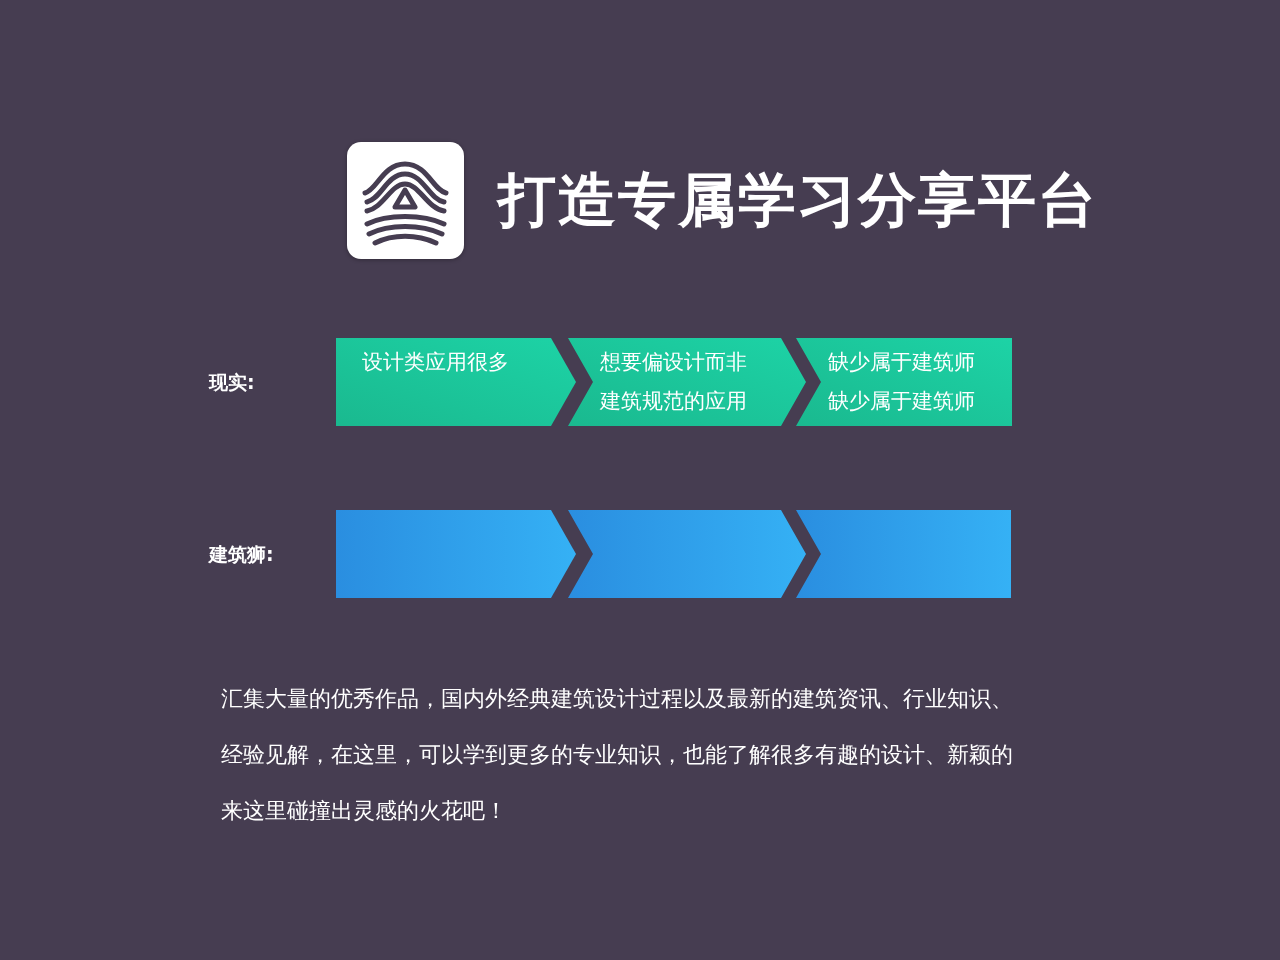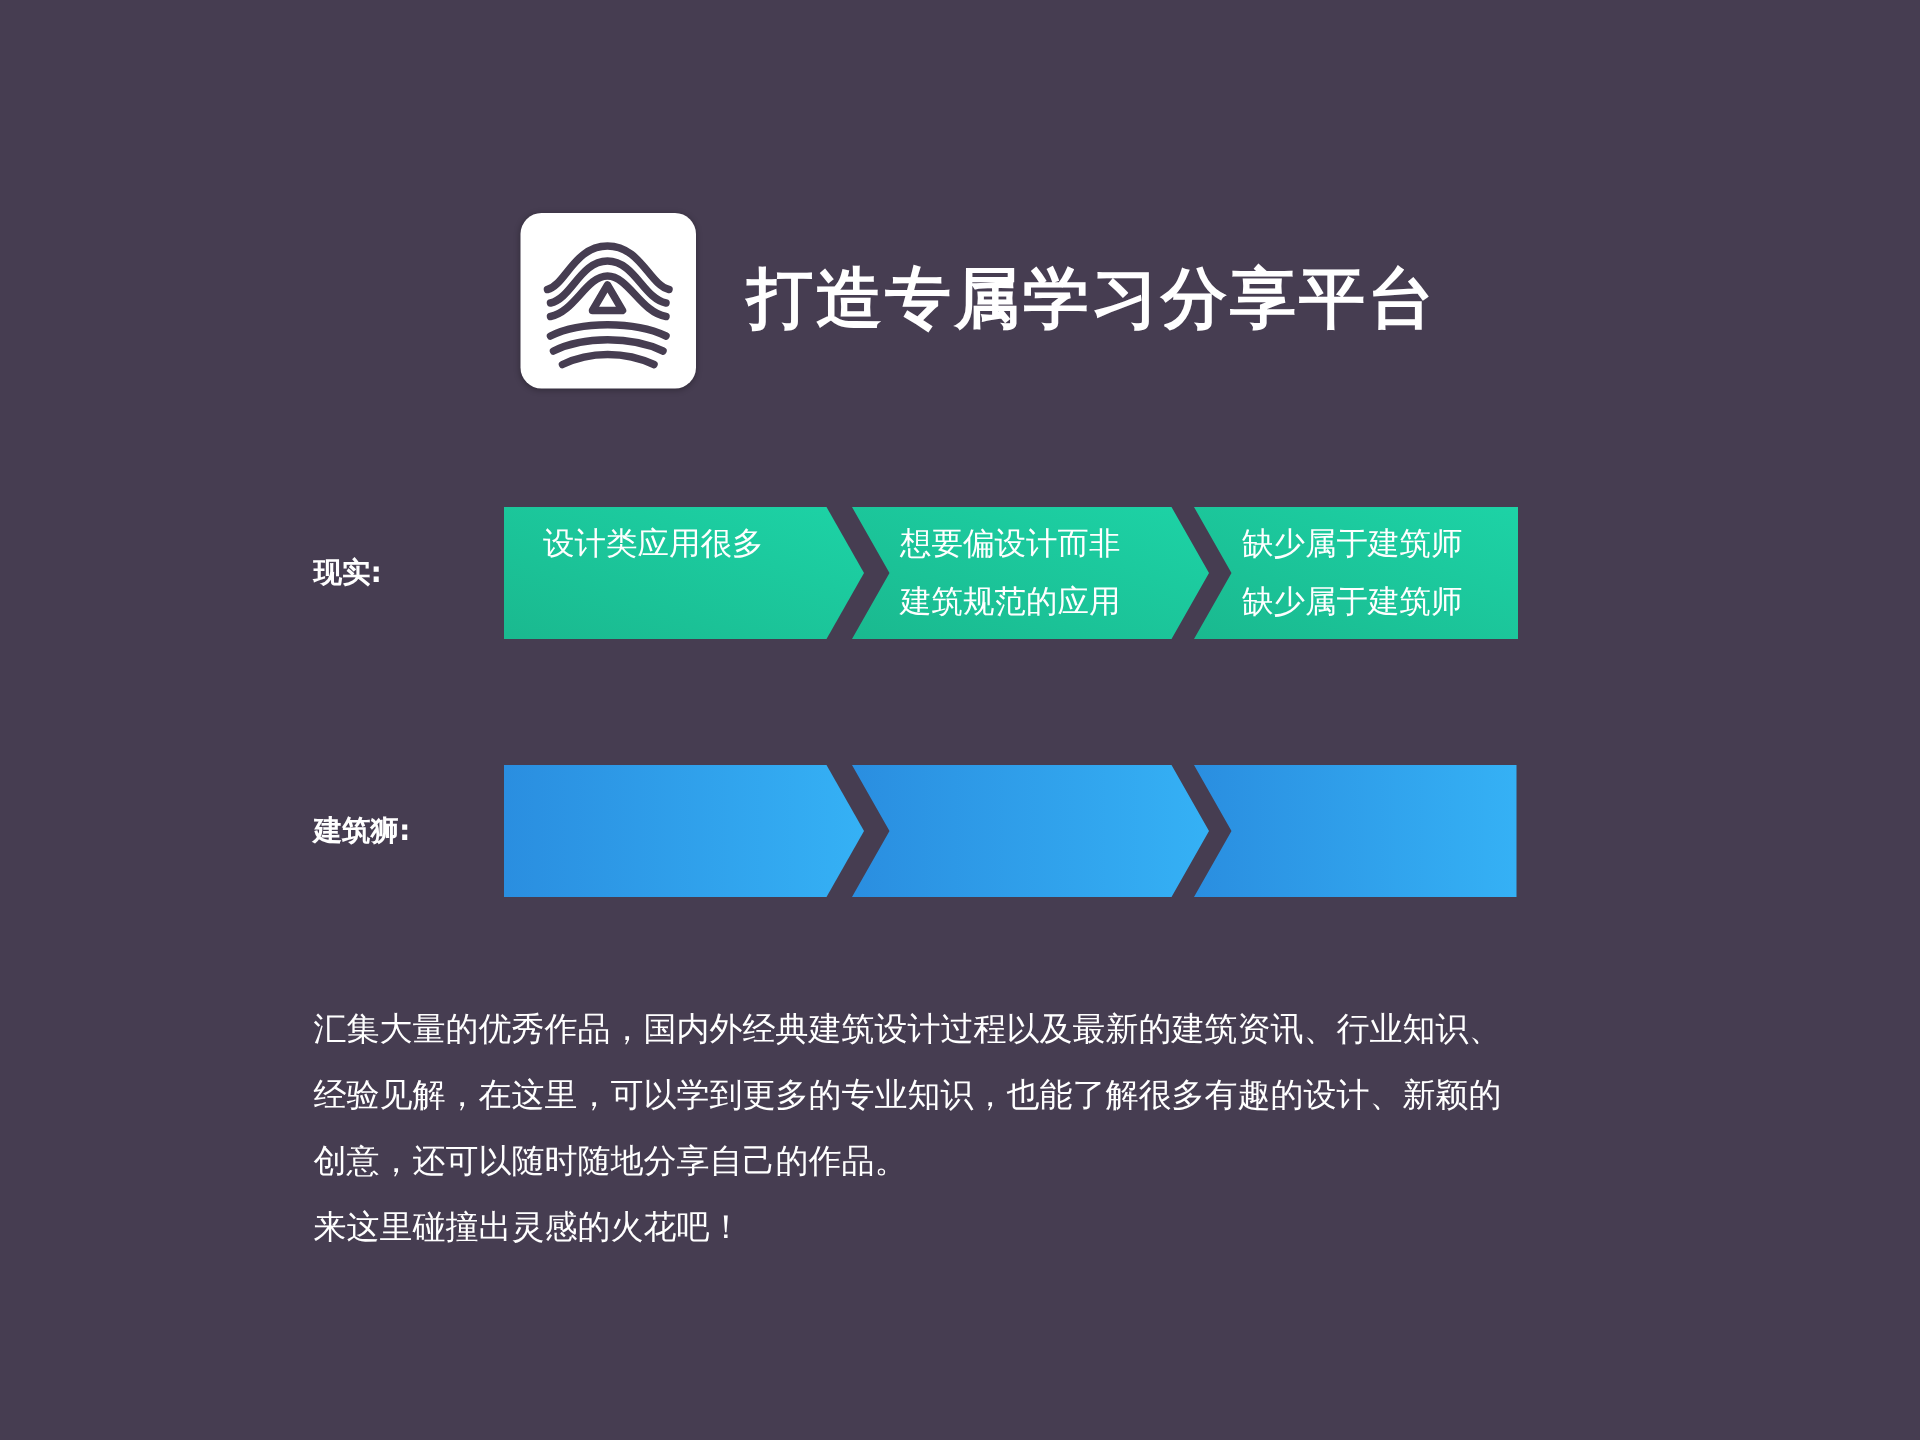--- a/index.html
+++ b/index.html
@@ -12,38 +12,38 @@
   }
   .logo {
     position: absolute; left: 347px; top: 142px;
     width: 117px; height: 117px;
     background: #ffffff; border-radius: 14px;
     box-shadow: 0 1px 4px rgba(0,0,0,0.3);
   }
   .logo svg { position: absolute; left: 0; top: 0; }
   .title {
     position: absolute; left: 498px; top: 172px;
-    font-size: 44px; font-weight: bold; letter-spacing: 2px;
+    font-size: 58px; font-weight: bold; letter-spacing: 2px;
     line-height: 56px; white-space: nowrap;
   }
   .row-label {
     position: absolute; left: 209px;
     font-size: 19px; font-weight: bold; line-height: 30px;
   }
   .flow { position: absolute; left: 336px; width: 676px; height: 88px; text-decoration: underline; }
   .flow svg { position: absolute; left: 0; top: 0; }
   .seg-text {
     position: absolute; font-size: 21px; line-height: 39px;
     white-space: nowrap;
   }
   .desc {
     position: absolute; left: 209px; top: 665px; width: 920px;
     font-size: 22px; line-height: 44px;
   }
-  .desc p { margin: 0; white-space: nowrap; }
+  .desc p { margin: 12px; white-space: nowrap; }
 </style>
 </head>
 <body>
 
 <div class="logo">
   <svg width="117" height="117" viewBox="0 0 117 117">
     <g fill="none" stroke="#463d51" stroke-width="5" stroke-linecap="round">
       <path d="M18 51 C30 48, 36 22, 58 22 C80 22, 86 48, 99 51"></path>
       <path d="M20 60 C34 57, 40 32, 58 32 C76 32, 82 57, 97 60"></path>
       <path d="M20 69 C36 66, 44 42, 58 42 C72 42, 80 66, 97 69"></path>
@@ -96,15 +96,14 @@
     <polygon points="232,0 445,0 470,44 445,88 232,88 257,44" fill="url(#bg)"></polygon>
     <polygon points="460,0 675,0 675,88 460,88 485,44" fill="url(#bg)"></polygon>
   </svg>
   <div class="seg-text" style="left:264px;top:5px;">
   </div>
 </div>
 
 <div class="desc">
   <p>汇集大量的优秀作品，国内外经典建筑设计过程以及最新的建筑资讯、行业知识、</p>
   <p>经验见解，在这里，可以学到更多的专业知识，也能了解很多有趣的设计、新颖的</p>
-  <p>创意，还可以随时随地分享自己的作品。</p>
   <p>来这里碰撞出灵感的火花吧！</p>
 </div>
 
 </body></html>

